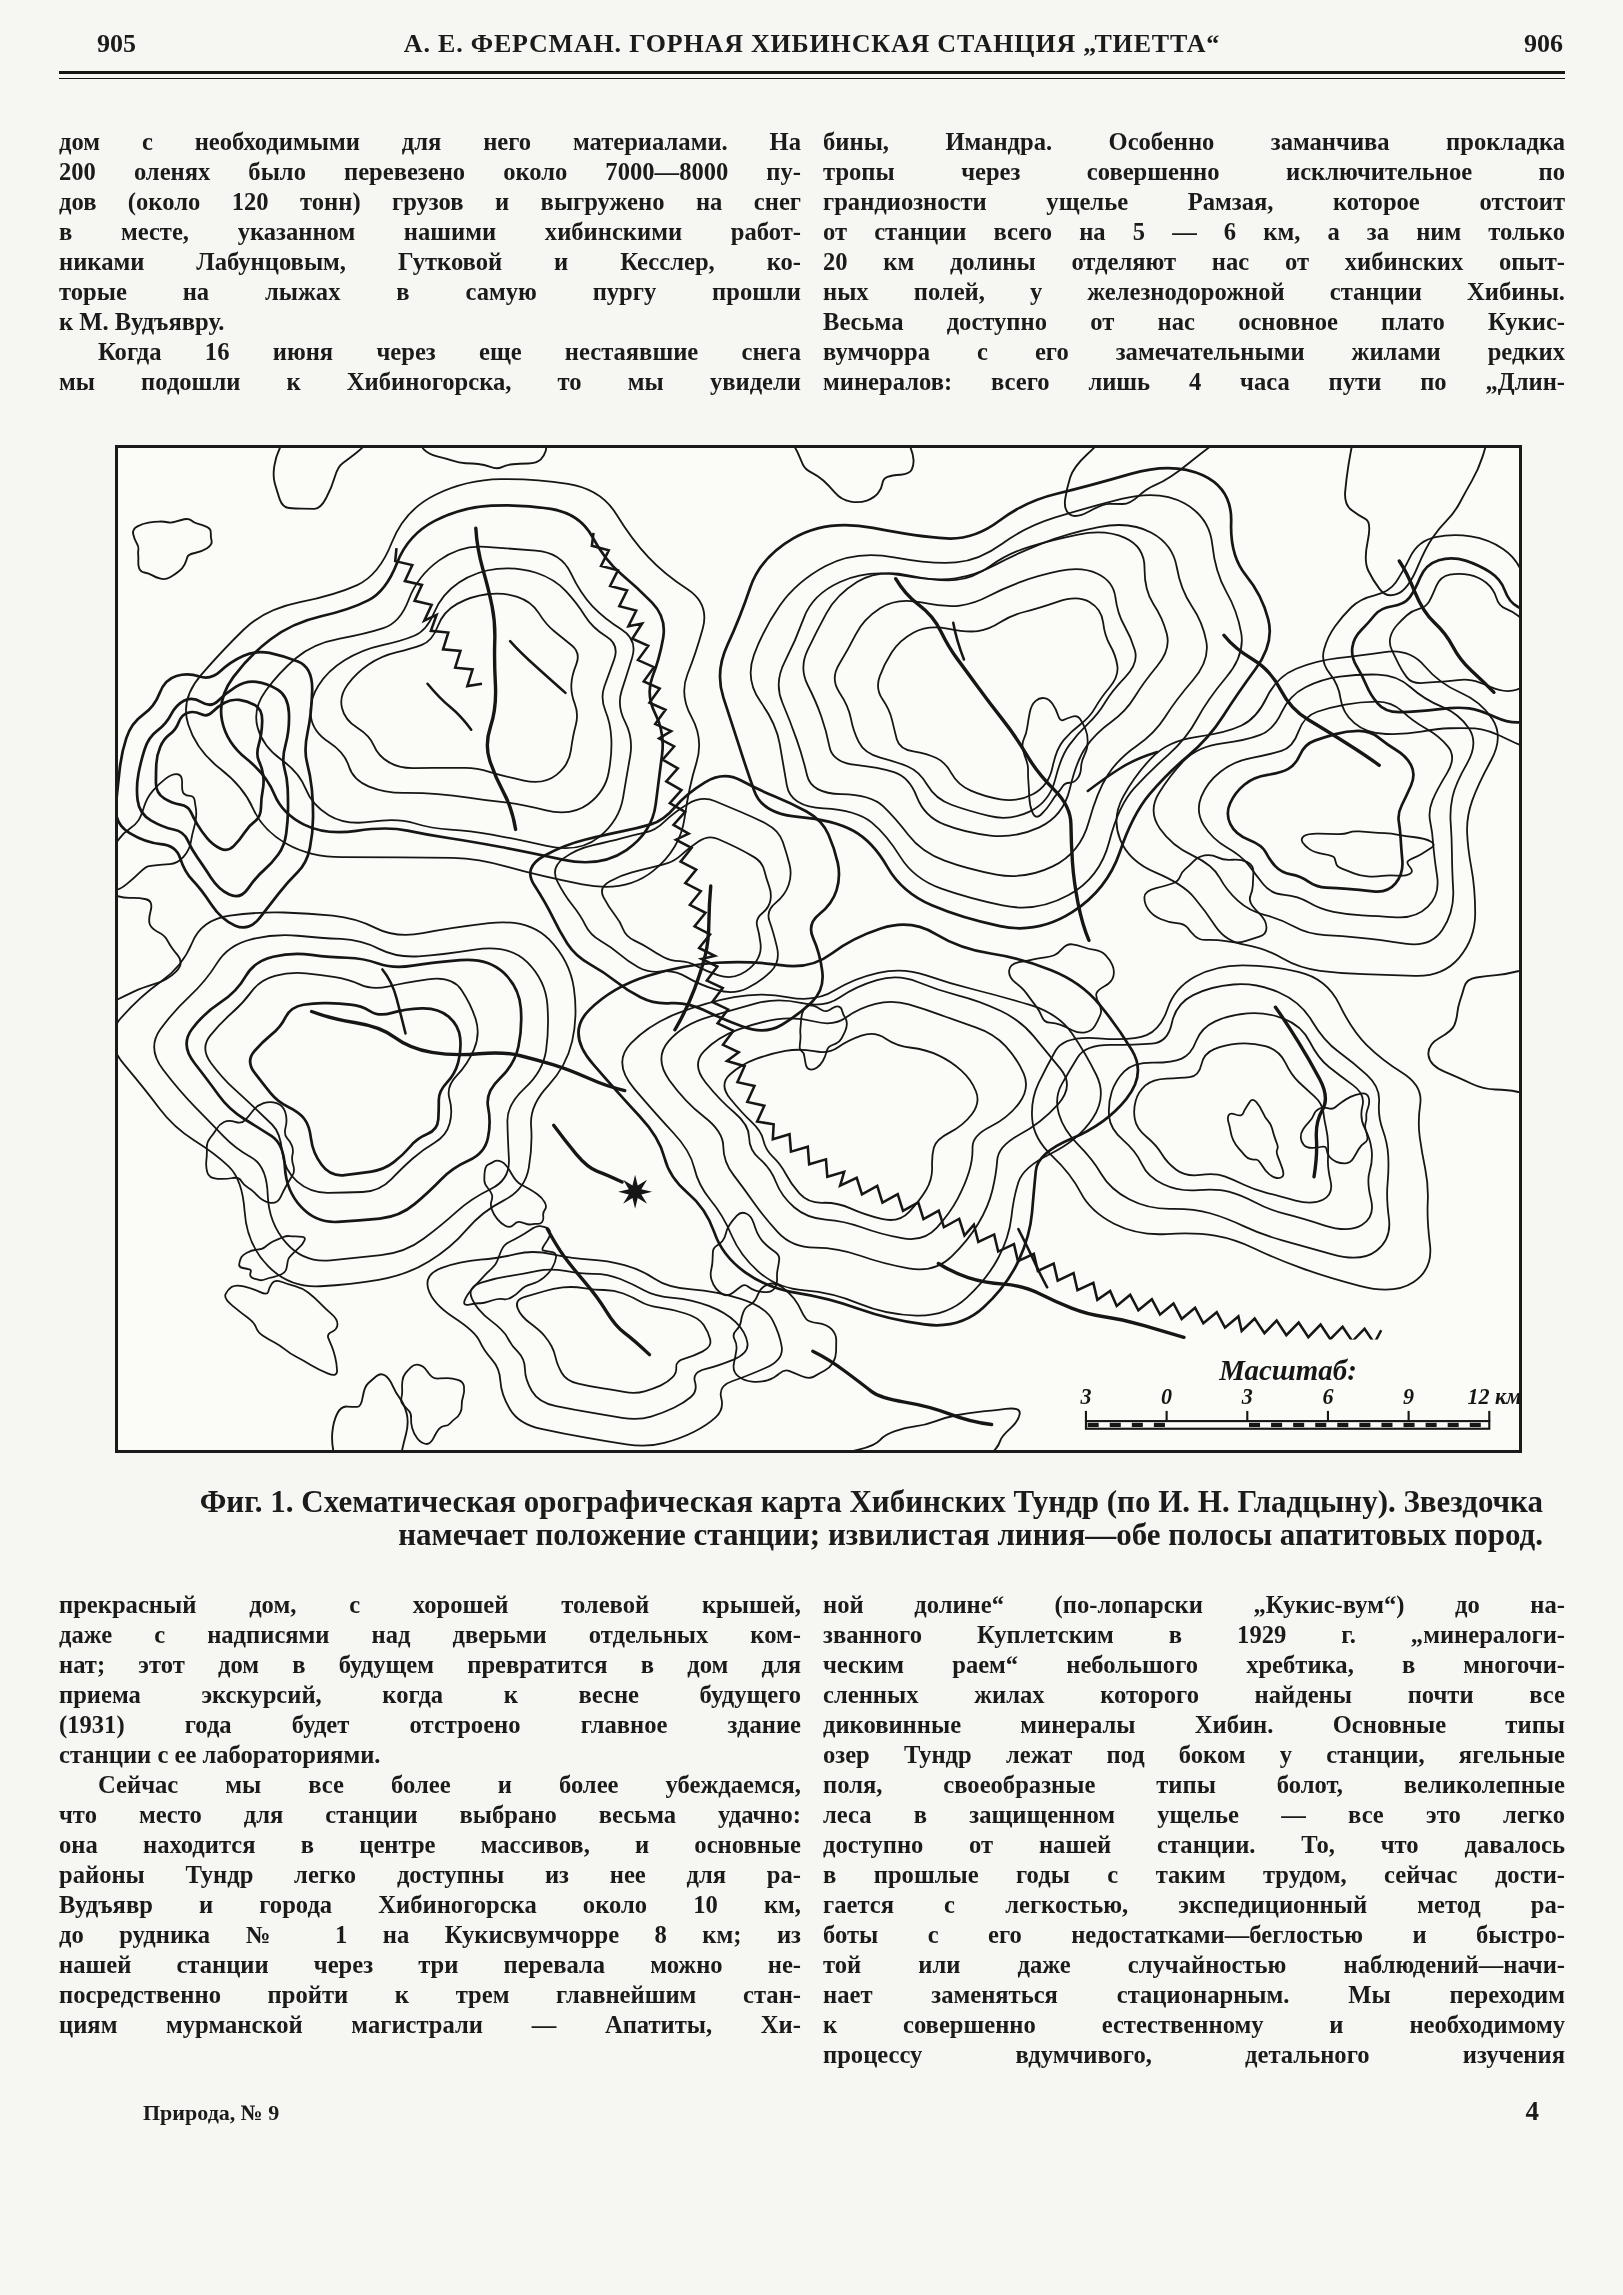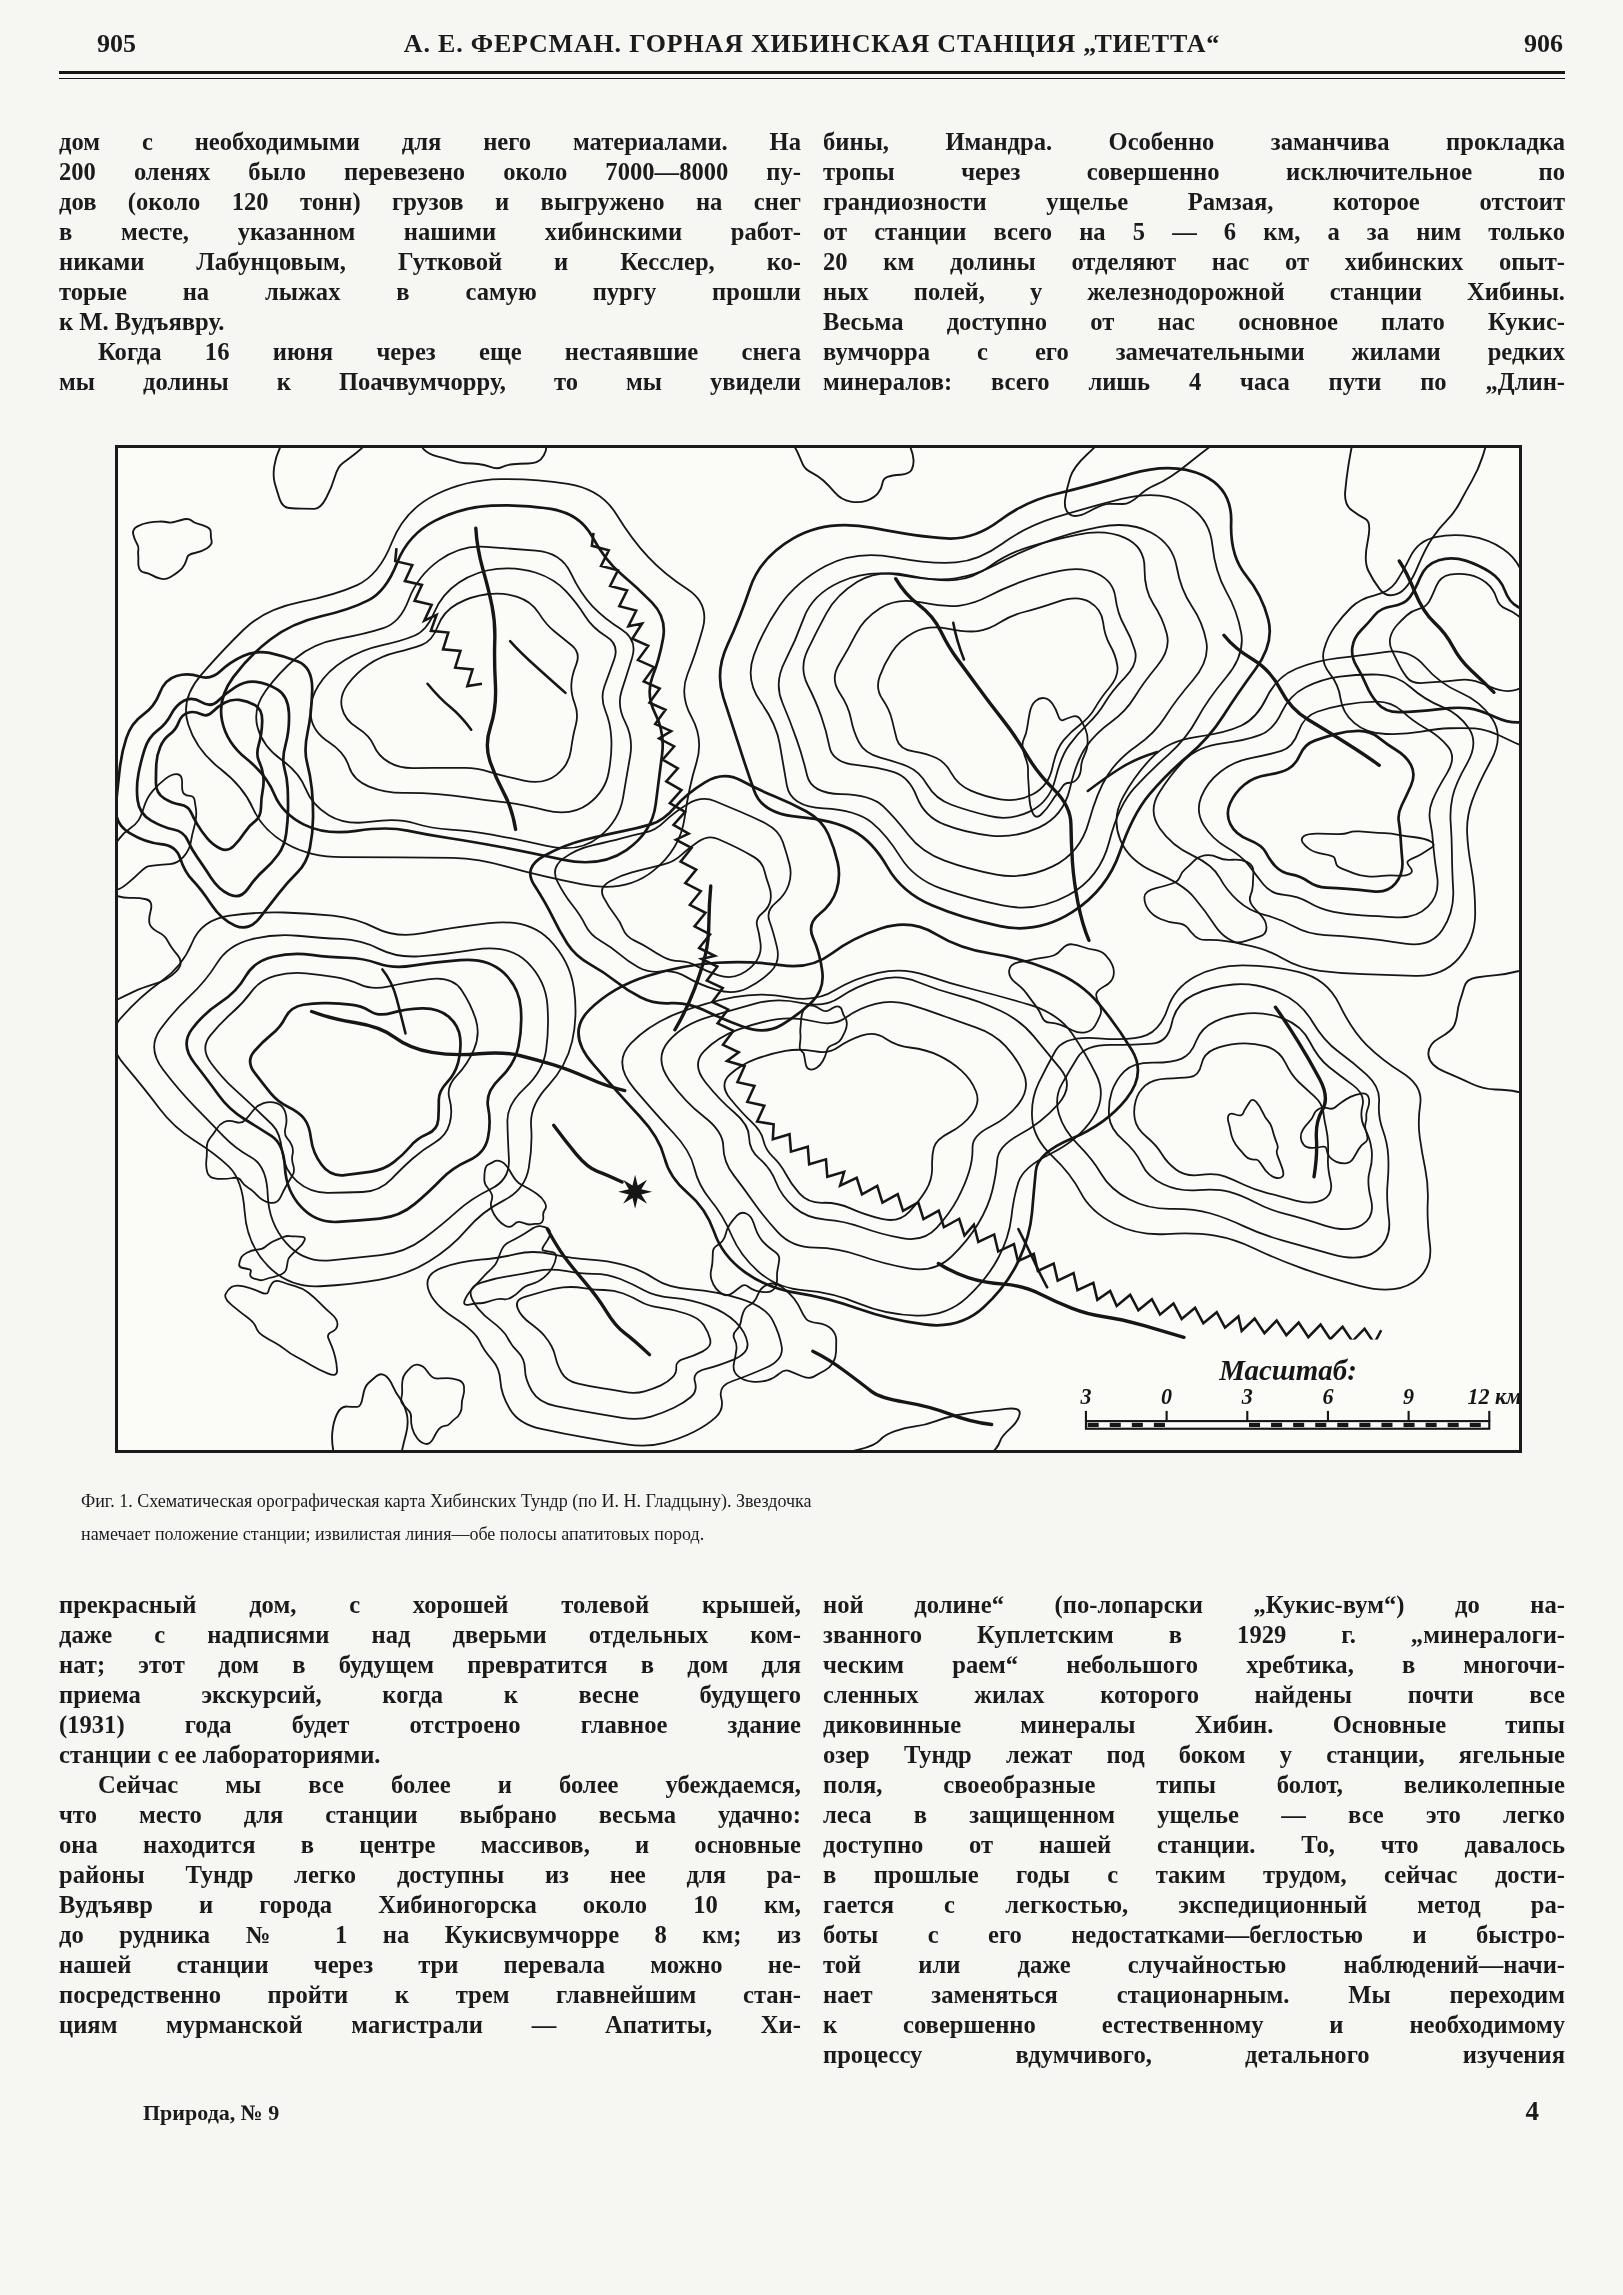--- a/index.html
+++ b/index.html
@@ -19,21 +19,21 @@
   .rule{margin:12px 59px 0 59px;border-top:3.4px solid #161616;border-bottom:1.7px solid #161616;height:4.2px;}
   
   .cols{display:flex;gap:22px;margin:48px 59px 0 59px;}
   .col{flex:1;font-size:24.6px;line-height:30px;font-weight:bold;}
   .tl{text-align:justify;text-align-last:justify;}
   .tl.end{text-align-last:left;}
   .tl.ind{text-indent:39px;}
   
   .figwrap{margin:48px 0 5px 115px;width:1401px;height:1002px;border:3.4px solid #1a1a1a;background:#fbfbf8;}
   .figwrap svg{display:block;}
-  .cap{margin:32px 81px 0 81px;text-align:left;font-weight:normal;font-size:18px;line-height:33px;}
+  .cap{margin:32px 81px 0 81px;text-align:right;font-weight:bold;font-size:31px;line-height:33px;}
   
   .ftr{display:flex;justify-content:space-between;align-items:baseline;margin:25.5px 85px 0 143px;font-weight:bold;}
   .ftr .j{font-size:22px;}
   .ftr .p{font-size:27px;}
 </style>
 </head>
 <body>
 
 <div class="page">
 
@@ -47,21 +47,21 @@
   <div class="cols">
     <div class="col">
         <div class="tl">дом с необходимыми для него материалами. На</div>
         <div class="tl">200 оленях было перевезено около 7000—8000 пу-</div>
         <div class="tl">дов (около 120 тонн) грузов и выгружено на снег</div>
         <div class="tl">в месте, указанном нашими хибинскими работ-</div>
         <div class="tl">никами Лабунцовым, Гутковой и Кесслер, ко-</div>
         <div class="tl">торые на лыжах в самую пургу прошли</div>
         <div class="tl end">к М. Вудъявру.</div>
         <div class="tl ind">Когда 16 июня через еще нестаявшие снега</div>
-        <div class="tl">мы долины к Поачвумчорру, то мы увидели</div>
+        <div class="tl">мы подошли к Хибиногорска, то мы увидели</div>
       </div>
     <div class="col">
         <div class="tl">бины, Имандра. Особенно заманчива прокладка</div>
         <div class="tl">тропы через совершенно исключительное по</div>
         <div class="tl">грандиозности ущелье Рамзая, которое отстоит</div>
         <div class="tl">от станции всего на 5 — 6 км, а за ним только</div>
         <div class="tl">20 км долины отделяют нас от хибинских опыт-</div>
         <div class="tl">ных полей, у железнодорожной станции Хибины.</div>
         <div class="tl">Весьма доступно от нас основное плато Кукис-</div>
         <div class="tl">вумчорра с его замечательными жилами редких</div>

